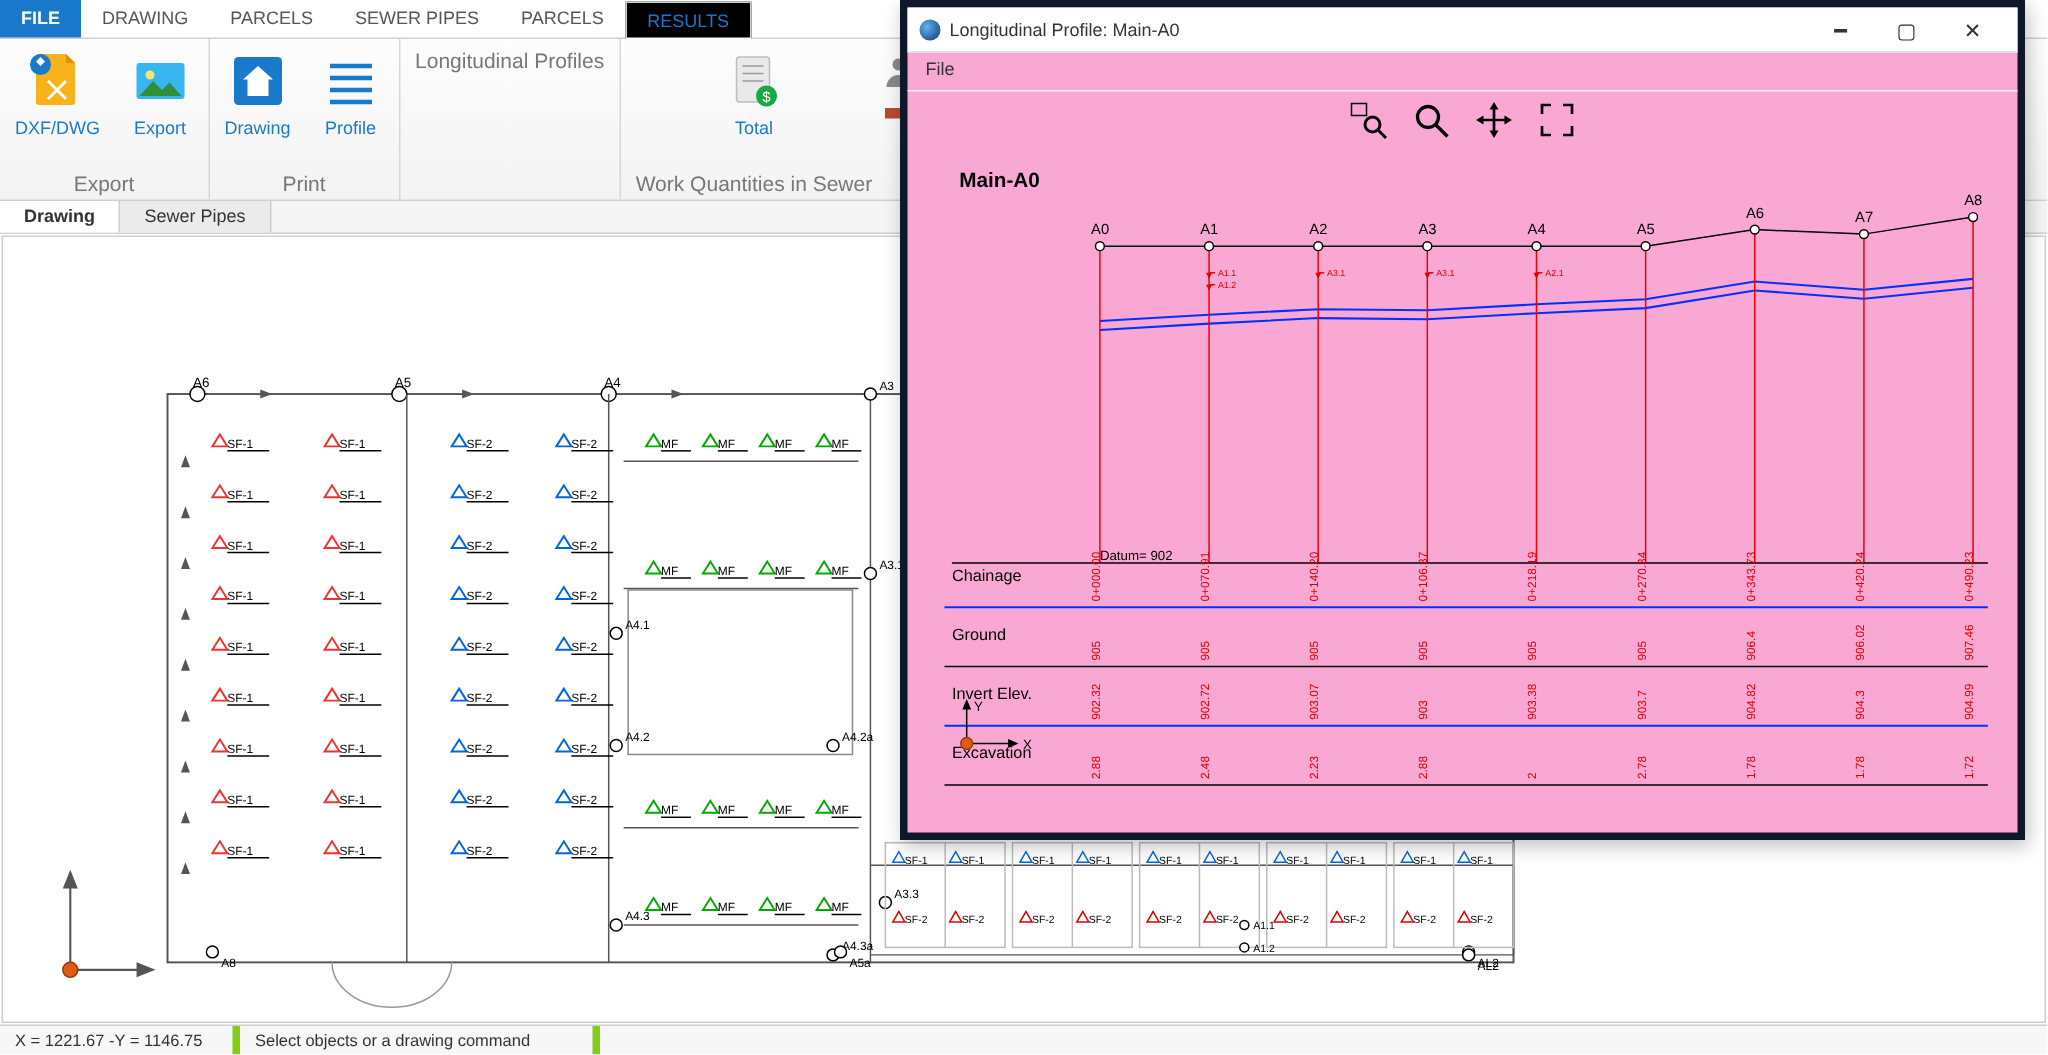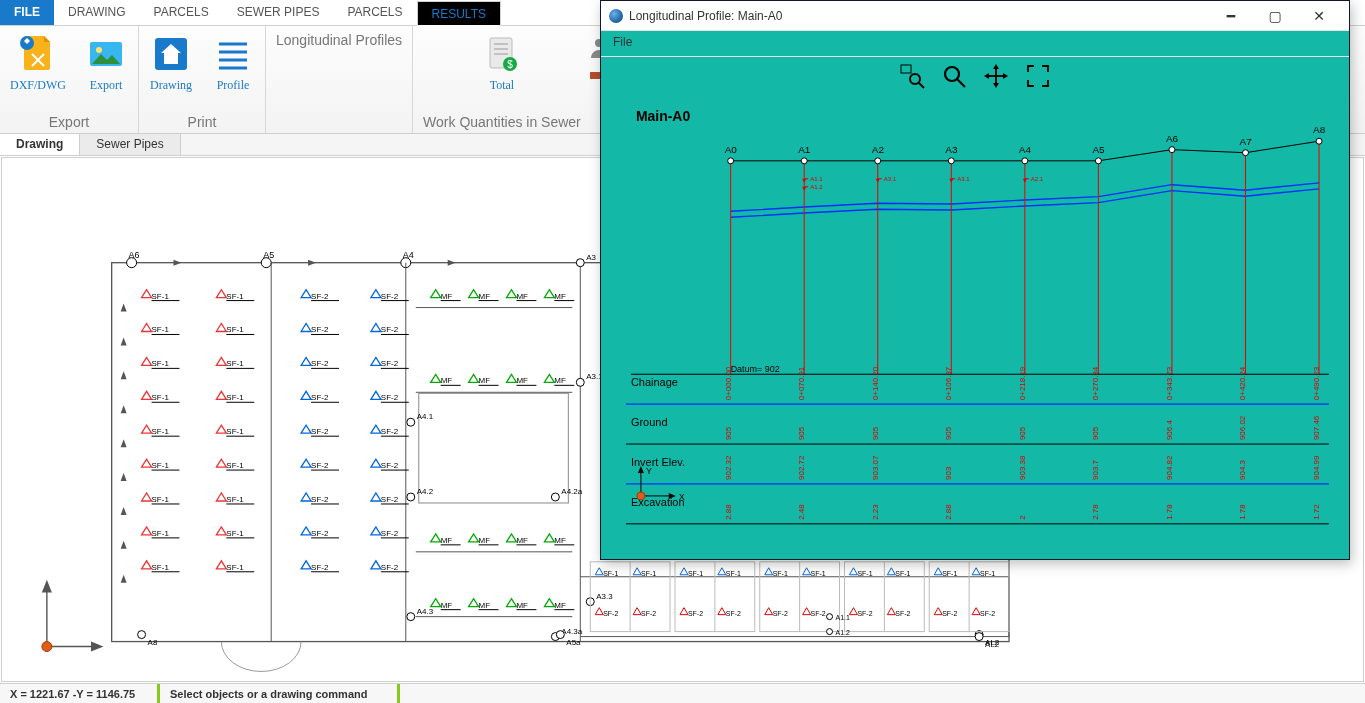--- a/index.html
+++ b/index.html
@@ -10,41 +10,41 @@
   .ribbon-tab { padding:5px 14px; font-size:12px; color:#555; cursor:pointer; }
   .ribbon-tab.file { background:#1979ca; color:#fff; font-weight:600; }
   .ribbon-tab.active { border:1px solid #d0d0d0; border-bottom:1px solid #fff; color:#1979ca; position:relative; top:1px; background:#000000; }
 
   .ribbon-body { display:flex; height:108px; border-bottom:1px solid #cfcfcf; background:linear-gradient(#fdfdfd,#f3f3f3); }
   .ribbon-group { display:flex; flex-direction:column; align-items:center; border-right:1px solid #d7d7d7; padding:4px 10px 2px; }
   .ribbon-group-buttons { display:flex; gap:18px; flex:1; align-items:flex-start; padding-top:2px;}
   .ribbon-group-label { font-size:14px; color:#777; padding:2px 0 1px; }
   .rbtn { display:flex; flex-direction:column; align-items:center; gap:2px; cursor:pointer; }
   .rbtn .ic { width:44px; height:44px; display:flex; align-items:center; justify-content:center; }
-  .rbtn .lbl { font-size:12px; color:#1979ca; text-align:right;font-family:Liberation Serif, serif; }
+  .rbtn .lbl { font-size:12px; color:#1979ca; text-align:right; }
 
   .vquant { display:flex; flex-direction:column; gap:6px; padding-top:6px; padding-left:6px;}
   .vquant-row { display:flex; align-items:center; gap:6px; color:#1979ca; font-size:12px; cursor:pointer;}
   .vquant-ic { width:24px; height:24px; }
 
   
   .doc-tabs { display:flex; height:22px; background:#f5f5f5; border-bottom:1px solid #cfcfcf; }
   .doc-tab { padding:3px 16px; font-size:12px; border-right:1px solid #cfcfcf; background:#ebebeb; cursor:pointer; }
   .doc-tab.active { background:#fff; font-weight:600; }
 
   
   .canvas-wrap { position:relative; height:525px; background:#fff; border:1px solid #cfcfcf; margin:1px; overflow:hidden;}
   .canvas-svg { position:absolute; inset:0; }
 
   
   .statusbar { display:flex; height:20px; border-top:1px solid #cfcfcf; background:#f7f7f7; font-size:11px; align-items:center; }
-  .status-cell { padding:0 10px; border-right:3px solid #84cc16; height:100%; display:flex; align-items:center;font-weight:bold; }
+  .status-cell { padding:0 10px; border-right:5px solid #84cc16; height:100%; display:flex; align-items:center; }
 
   
-  .profile-win { position:absolute; left:600px; top:0; width:750px; height:560px; background:#14b8a6; border:1px solid #0f172a; box-shadow:2px 4px 12px rgba(0,0,0,.25); display:flex; flex-direction:column;justify-content:center; }
+  .profile-win { position:absolute; left:600px; top:0; width:750px; height:560px; background:#f9a8d4; border:5px solid #0f172a; box-shadow:2px 4px 12px rgba(0,0,0,.25); display:flex; flex-direction:column;justify-content:center; }
   .pw-titlebar { height:30px; display:flex; align-items:center; padding:0 8px; background:#fff; border-bottom:1px solid #e4e4e4;}
   .pw-titletx { flex:1; font-size:12px; padding-left:6px;}
   .pw-ic { width:14px; height:14px; border-radius:50%; background:radial-gradient(circle at 35% 35%, #6ab0ec, #1d5e97 70%); }
   .pw-wbtn { width:44px; height:30px; display:flex; align-items:center; justify-content:center; cursor:pointer; font-size:14px; }
   .pw-menubar { height:26px; padding:4px 12px; font-size:12px; border-bottom:1px solid #eee;}
   .pw-toolbar { height:38px; display:flex; gap:16px; justify-content:center; align-items:center; }
   .pw-tool { width:26px; height:26px; cursor:pointer; }
   .pw-body { flex:1; position:relative;text-decoration:underline; }
   .pw-body svg { position:absolute; inset:0; }
 </style>

